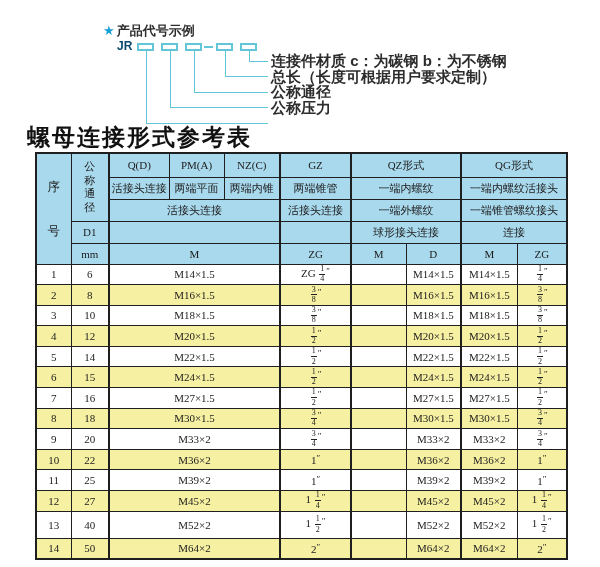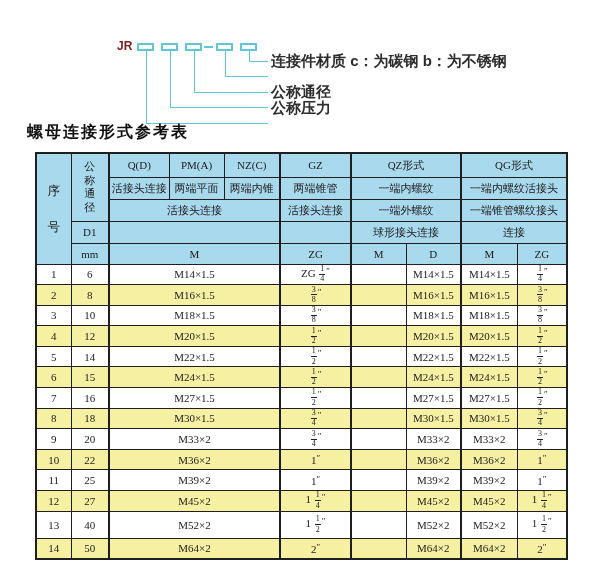--- a/index.html
+++ b/index.html
@@ -3,64 +3,68 @@
 <meta charset="utf-8">
 <style>
   html,body{margin:0;padding:0;background:#ffffff;}
   .sheet{
     position:relative;width:600px;height:567px;background:#fff;overflow:hidden;
     font-family:"Liberation Serif","DejaVu Serif",serif;color:var(--text,#1c1c1c);
   }
   
   .diag-star-title{position:absolute;left:103px;top:22px;font-family:"Liberation Sans","DejaVu Sans",sans-serif;font-weight:bold;font-size:13px;color:#2d2d2d;}
   .diag-star-title .star{color:var(--star_blue,#169fd4);margin-right:2px;font-size:13px;}
-  .diag-jr{position:absolute;left:117px;top:39px;font-family:"Liberation Sans","DejaVu Sans",sans-serif;font-weight:bold;font-size:12px;color:#7f1d1d;}
+  .diag-jr{position:absolute;left:117px;top:39px;font-family:"Liberation Sans","DejaVu Sans",sans-serif;font-weight:bold;font-size:12px;color:#0c4a6e;}
   .code-box{position:absolute;top:43px;width:17px;height:8px;border:2px solid var(--teal,#63c5d8);background:#fff;box-sizing:border-box;}
   .code-dash{position:absolute;top:46px;width:9px;height:0;border-top:2px solid var(--teal,#63c5d8);}
   .conn{position:absolute;border-left:1.5px solid var(--teal,#63c5d8);border-bottom:1.5px solid var(--teal,#63c5d8);}
   .diag-label{position:absolute;left:271px;height:15.5px;line-height:15px;font-family:"Liberation Sans","DejaVu Sans",sans-serif;font-weight:bold;font-size:15px;color:#2d2d2d;white-space:nowrap;}
   
-  .table-title{position:absolute;left:27px;top:122px;font-size:16px;font-weight:bold;letter-spacing:2px;color:#111;font-family:"DejaVu Serif","Liberation Serif",serif;}
+  .table-title{position:absolute;left:27px;top:122px;font-size:23px;font-weight:bold;letter-spacing:2px;color:#111;font-family:"DejaVu Serif","Liberation Serif",serif;}
   
   table.ref{position:absolute;left:35px;top:152px;width:531px;border-collapse:collapse;table-layout:fixed;border:2px solid var(--border_dark,#1f1f1f);}
   table.ref td{border:1px solid var(--border_dark,#1f1f1f);text-align:center;vertical-align:middle;padding:0;font-size:11px;overflow:hidden;}
   table.ref thead td{background:var(--header_blue,#a9d9ed);}
   table.ref td.gs{border-left-width:2px;}
   table.ref tbody tr:nth-child(even) td{background:var(--stripe_yellow,#f6f0a3);}
   table.ref tbody td{font-size:11px;}
   .lat{font-size:12px;margin-left:28px;}
-  .vseq{display:inline-block;width:1.15em;word-break:break-all;line-height:36px;font-size:12.5px;}
+  .vseq{display:inline-block;width:1.15em;word-break:break-all;line-height:44px;font-size:12.5px;}
   .vdn{display:inline-block;width:1.15em;word-break:break-all;line-height:13.5px;font-size:11px;}
   
   .fr{display:inline-block;text-align:center;font-size:8px;line-height:1.05;vertical-align:-4px;margin:0 1px;}
   .fr .n{display:block;border-bottom:1px solid #222;padding:0 1px 0.5px;}
   .fr .d{display:block;padding-top:0.5px;}
   .pr{font-size:9px;vertical-align:3px;}
 </style>
 </head>
 <body>
 
 <div class="sheet">
 
+  <div class="diag-star-title">
+    <span class="star">★</span><span>产品代号示例</span>
+  </div>
   <div class="diag-jr">JR</div>
 
   <div class="code-box" style="left:137px"></div>
   <div class="code-box" style="left:161px"></div>
   <div class="code-box" style="left:185px"></div>
   <div class="code-dash" style="left:204px"></div>
   <div class="code-box" style="left:216px"></div>
   <div class="code-box" style="left:240px"></div>
 
   <div class="conn" style="left:248.5px;top:51px;width:18.5px;height:9.5px"></div>
   <div class="conn" style="left:224.5px;top:51px;width:42.5px;height:25px"></div>
   <div class="conn" style="left:193.5px;top:51px;width:73.5px;height:40.5px"></div>
   <div class="conn" style="left:169.5px;top:51px;width:97.5px;height:56px"></div>
   <div class="conn" style="left:145.5px;top:51px;width:121.5px;height:71.5px"></div>
 
   <div class="diag-label" style="top:53px">连接件材质  c：为碳钢  b：为不锈钢</div>
+  <div class="diag-label" style="top:68.5px">总长（长度可根据用户要求定制）</div>
   <div class="diag-label" style="top:84px">公称通径</div>
   <div class="diag-label" style="top:99.5px">公称压力</div>
 
   <div class="table-title">螺母连接形式参考表</div>
 
   <table class="ref">
     <colgroup>
       <col style="width:35px">
         <col style="width:38px">
         <col style="width:60px">

